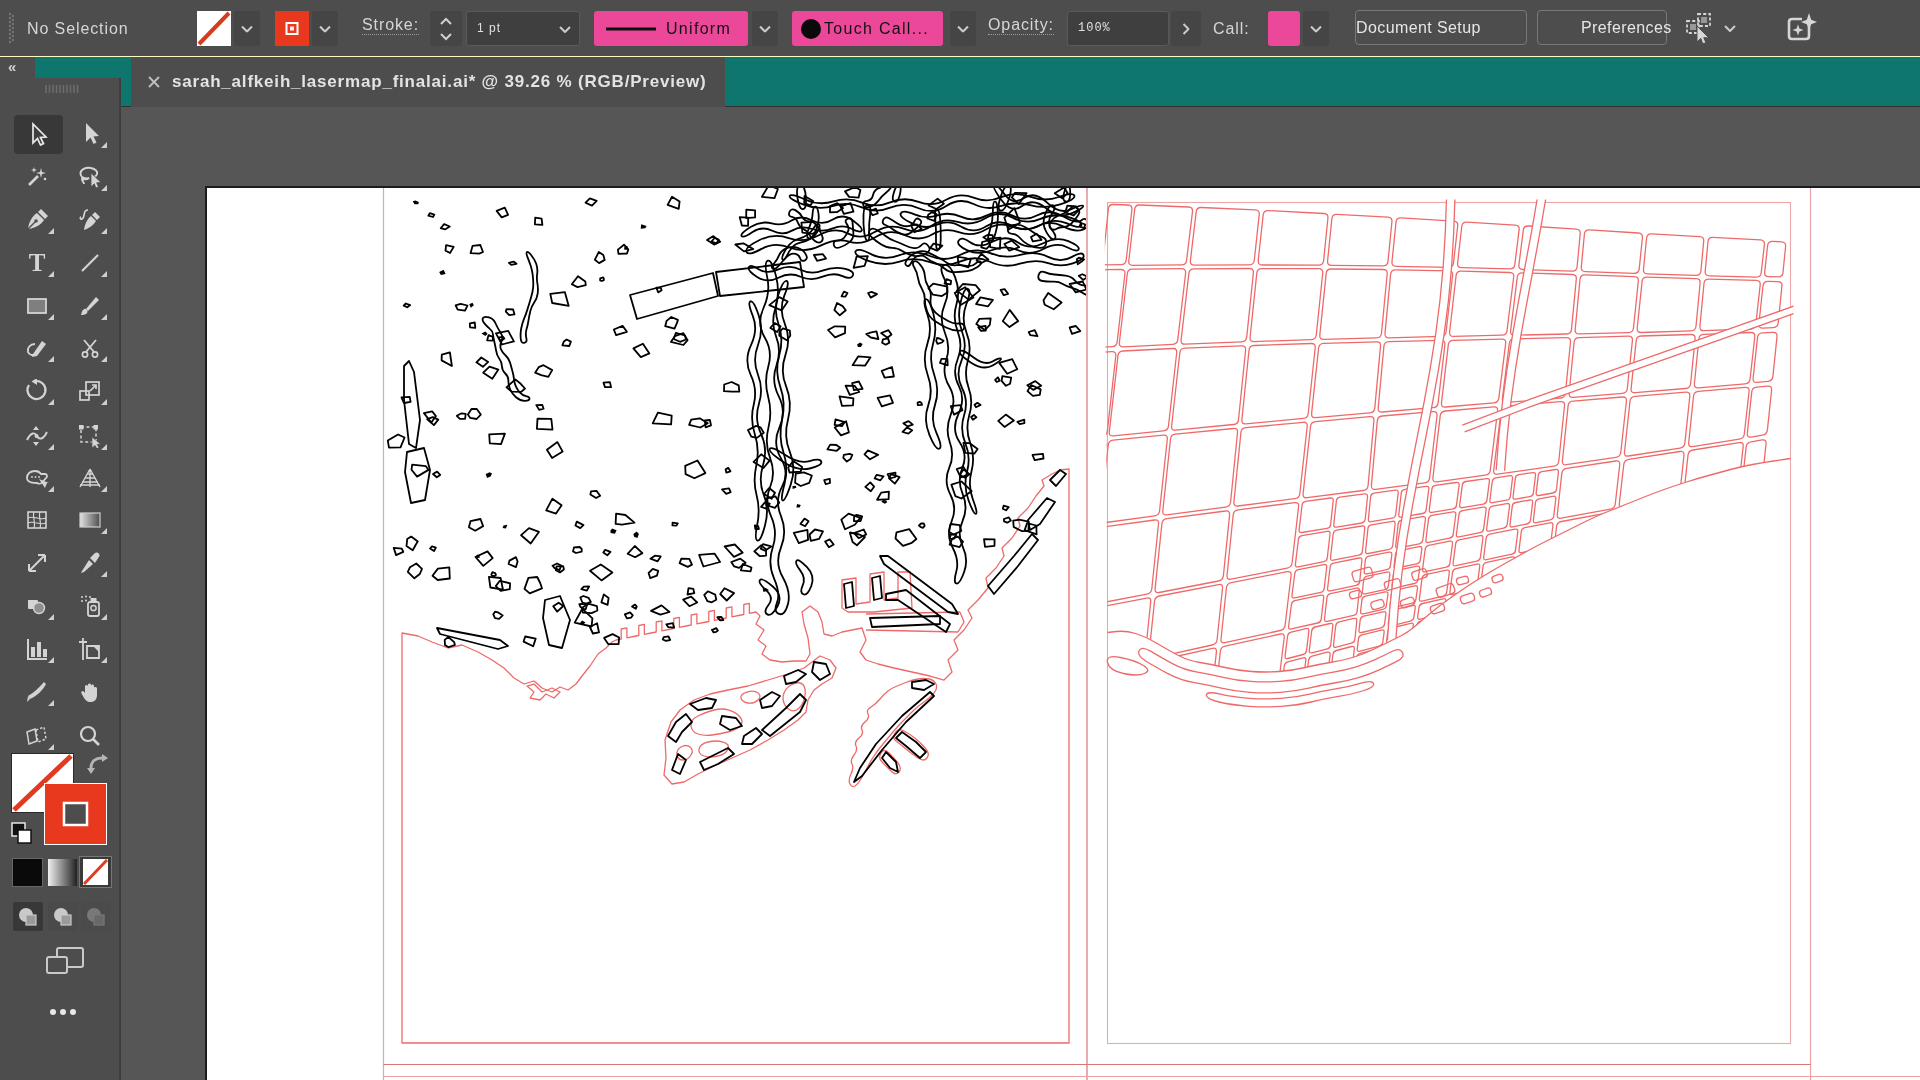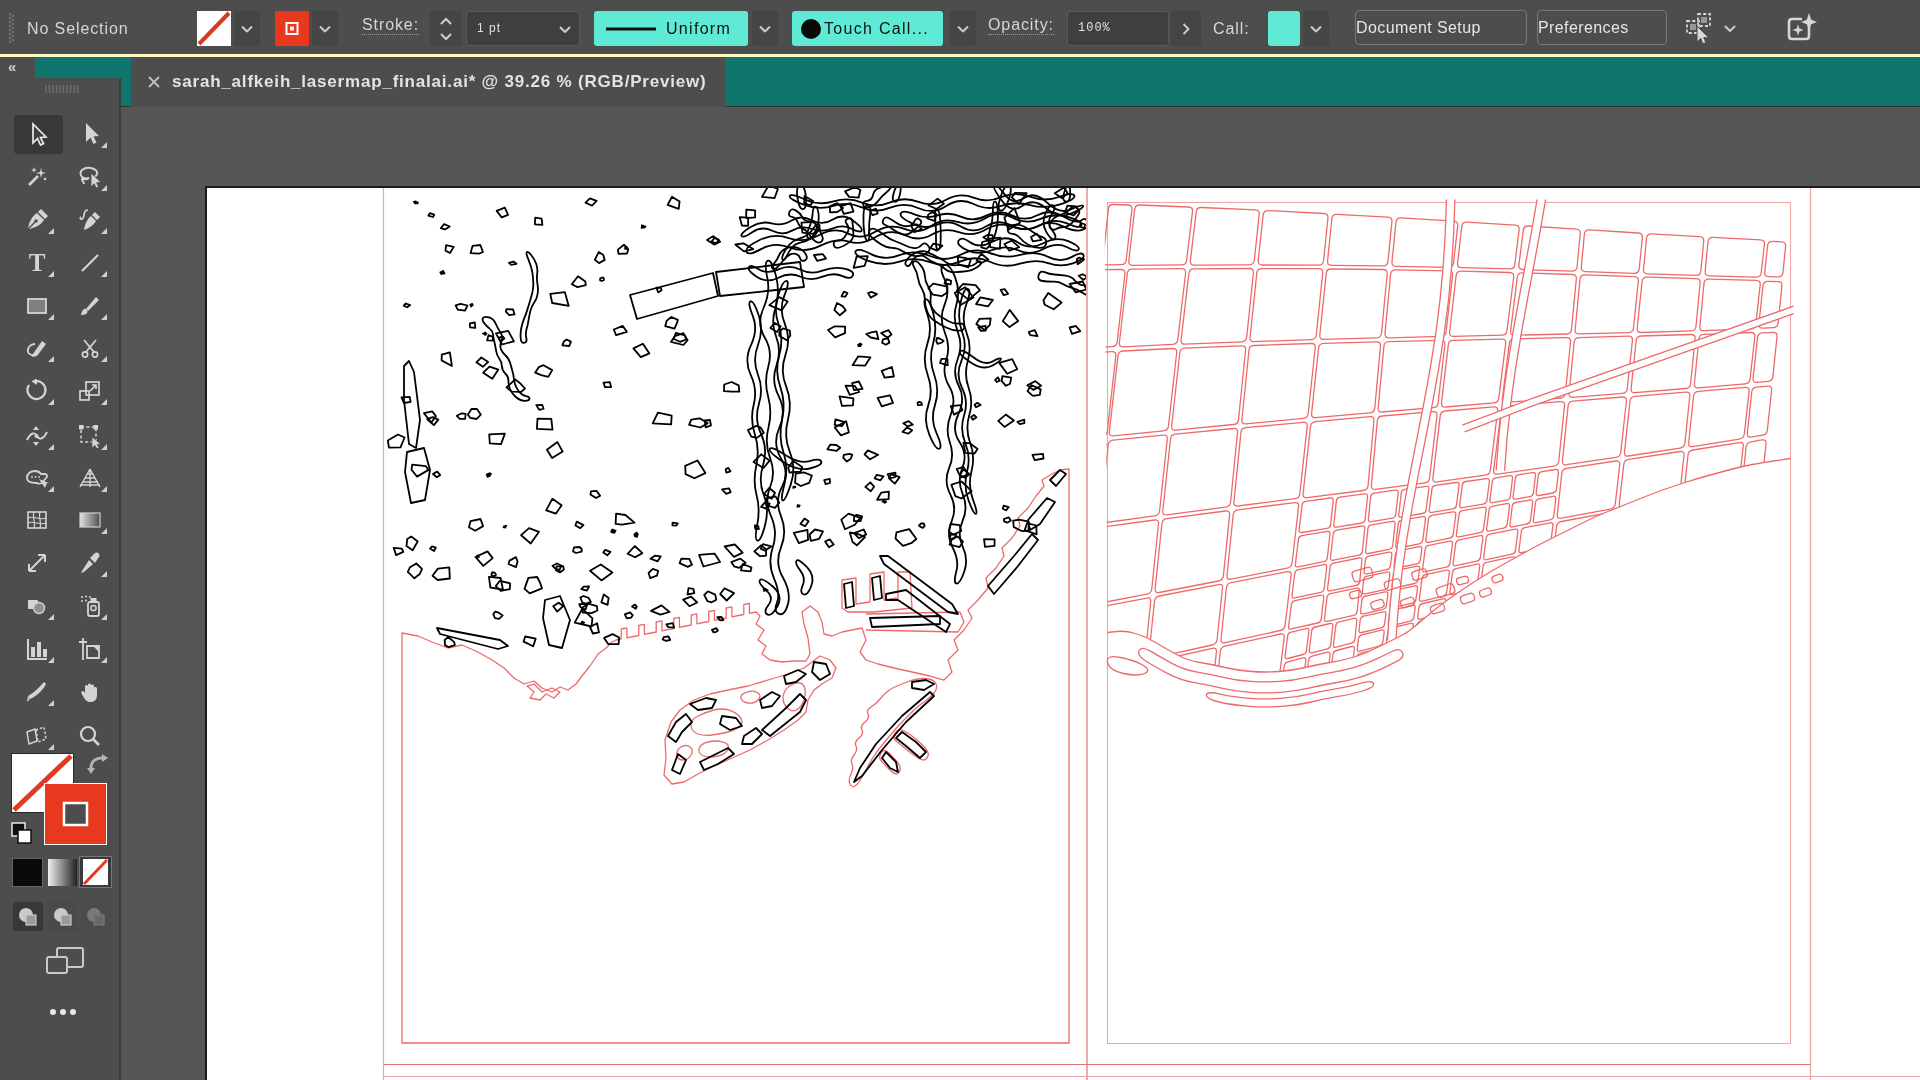--- a/index.html
+++ b/index.html
@@ -4,33 +4,33 @@
 <style>
   * { margin:0; padding:0; box-sizing:border-box; }
   html,body { width:1920px; height:1080px; overflow:hidden; background:#565656;
     font-family:"Liberation Sans", sans-serif; }
   .abs { position:absolute; }
   
   #page   { left:205px; top:186px; width:1715px; height:894px; background:#fff;
             border-left:2px solid #1c1c1c; border-top:2px solid #1c1c1c; z-index:1; }
   #mapsvg { left:0; top:0; z-index:2; }
   #toolbar{ left:0; top:0; width:1920px; height:57px; background:#4d4d4d;
-            border-bottom:3px solid #fef9c3; z-index:10; }
+            border-bottom:1px solid #fef9c3; z-index:10; }
   #tabstrip{ left:0; top:57px; width:1920px; height:50px; background:#0f766e; border-bottom:1px solid #313131; z-index:9; }
   #tab    { left:131px; top:0; width:594px; height:50px; background:#4d4d4d; }
   #toolhead{ left:0; top:57px; width:35px; height:21px; background:#4d4d4d; z-index:11;}
   #tools  { left:0; top:78px; width:121px; height:1002px; background:#4d4d4d;
             border-right:2px solid #3e3e3e; z-index:10; }
   .tbtxt  { color:#d6d6d6; font-size:16px; letter-spacing:0.9px; line-height:57px; }
   .dotted { border-bottom:1px dotted #9a9a9a; padding-bottom:1px; line-height:normal; }
   .chevbtn{ background:#454545; border-radius:3px; width:26px; height:35px; top:11px; }
   .chevbtn svg { position:absolute; left:50%; top:50%; transform:translate(-50%,-50%); }
   .darkfield { background:#3f3f3f; border:1px solid #5a5a5a; border-radius:3px;
                color:#e0e0e0; font-size:12px; letter-spacing:1px; height:35px; top:11px; line-height:33px; }
-  .litefield { background:#5eead4; border-radius:3px; height:35px; top:11px;
+  .litefield { background:#ec4899; border-radius:3px; height:35px; top:11px;
                color:#111; font-size:16px; letter-spacing:1.3px; line-height:35px; }
   .outbtn { border:1px solid #787878; border-radius:4px; height:35px; top:10px;
             color:#e6e6e6; font-size:16px; letter-spacing:0.4px; line-height:33px; }
   .swatch { width:34px; height:35px; top:11px; }
 </style>
 </head>
 <body>
 <div class="abs" id="page"></div>
 <svg class="abs" id="mapsvg" width="1920" height="1080" viewBox="0 0 1920 1080">
 <clipPath id="pageclip">
@@ -649,21 +649,21 @@
       </svg>
   </div>
   <div class="abs tbtxt" style="left:1213px;">Call:</div>
   <div class="abs litefield" style="left:1268px;width:32px;"></div>
   <div class="abs chevbtn" style="left:1303px;">
     <svg width="12" height="7" viewBox="0 0 12 7">
         <path d="M1 1 L6 6 L11 1" stroke="#cccccc" stroke-width="2" fill="none"></path>
       </svg>
   </div>
   <div class="abs outbtn" style="left:1355px;width:172px;">Document Setup</div>
-  <div class="abs outbtn" style="left:1537px;width:130px;">Preferences</div>
+  <div class="abs outbtn" style="left:1537px;width:130px;padding-left:43px;">Preferences</div>
 
   <svg class="abs" style="left:1686px;top:13px" width="32" height="32" viewBox="0 0 32 32">
     <g stroke="#d6d6d6" stroke-width="1.8" fill="none" stroke-dasharray="3 2.2">
       <rect x="1" y="8" width="12" height="12"></rect>
       <rect x="12" y="1" width="12" height="12"></rect>
     </g>
     <rect x="4" y="11" width="6" height="6" fill="#d6d6d6" opacity="0.55"></rect>
     <rect x="15" y="4" width="6" height="6" fill="#d6d6d6" opacity="0.55"></rect>
     <path d="M11 13 L23 25 L17.8 24.6 L20 30 L16.6 30.6 L14.8 25.4 L11 29 Z" fill="#d6d6d6" stroke="#4d4d4d" stroke-width="1"></path>
   </svg>

